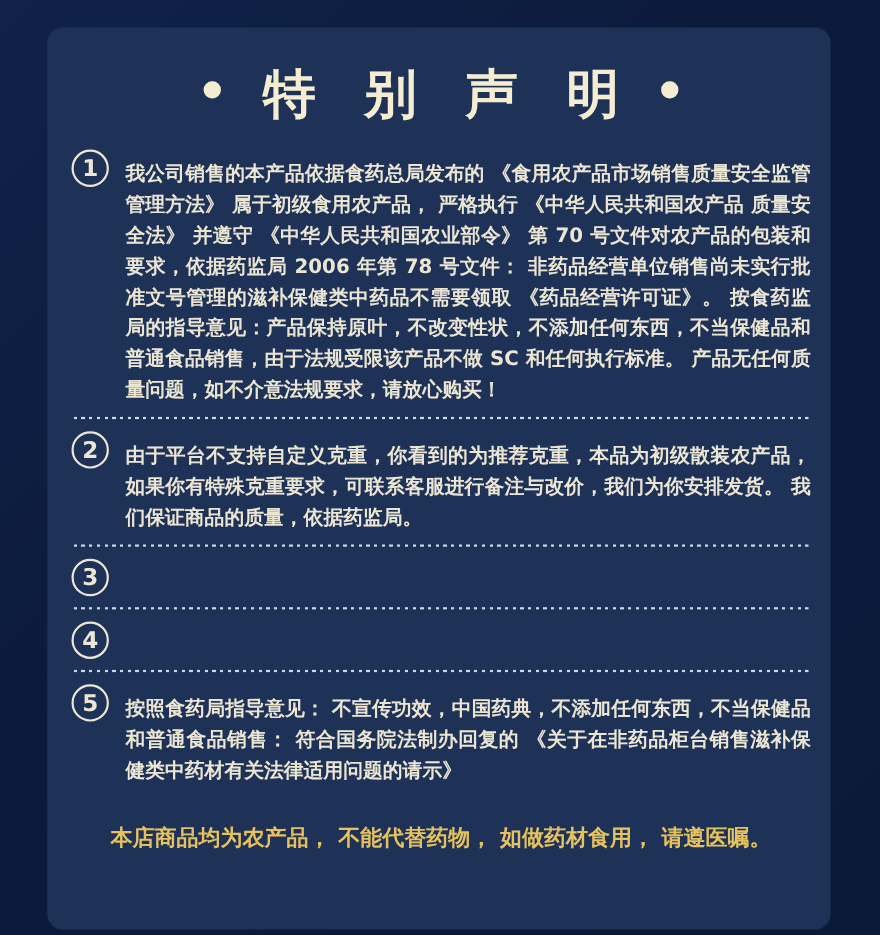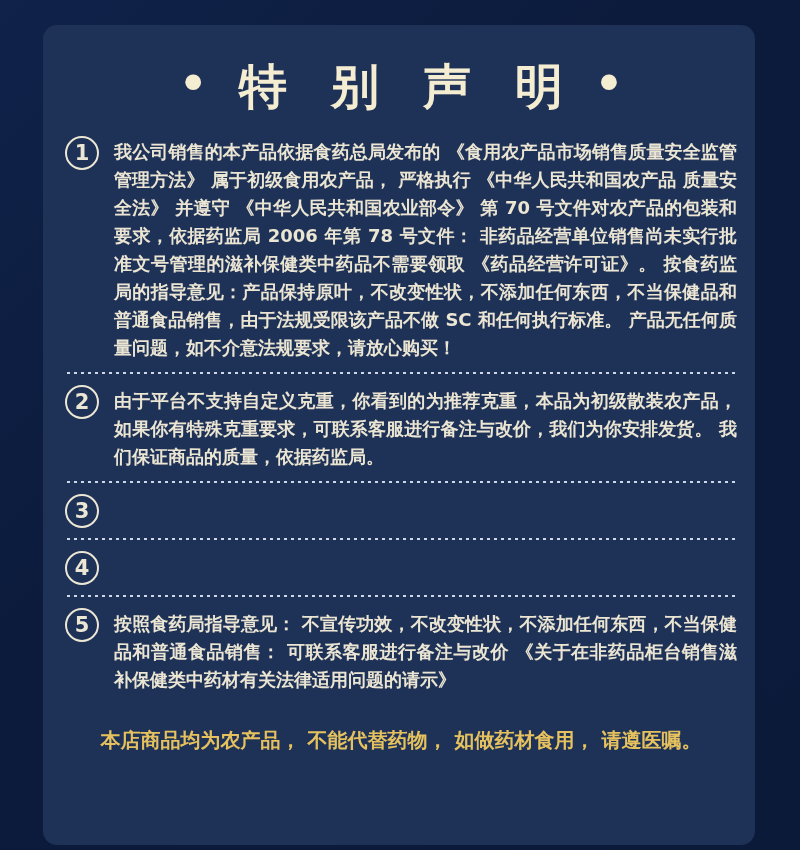--- a/index.html
+++ b/index.html
@@ -62,21 +62,21 @@
     color: #ece7d5;
     font-size: 21px;
     font-weight: bold;
     display: flex;
     align-items: center;
     justify-content: center;
     margin-top: 1px;
   }
   .item-text {
     flex: 1;
-    margin: 3px 0 0 15px;
+    margin: 10px 0 0 15px;
     color: #ebe5d3;
     font-size: 18px;
     line-height: 28px;
     font-weight: 600;
     text-align: justify;
     text-justify: inter-ideograph;
   }
   .sep {
     border: 0;
     height: 2px;
@@ -121,18 +121,18 @@
   </section>
   <hr class="sep">
 
   <section class="item">
     <span class="badge">4</span>
   </section>
   <hr class="sep">
 
   <section class="item">
     <span class="badge">5</span>
-    <p class="item-text">按照食药局指导意见： 不宣传功效，不改变性状，不添加任何东西，不当保健品和普通食品销售： 可联系客服进行备注与改价 《关于在非药品柜台销售滋补保健类中药材有关法律适用问题的请示》</p>
+    <p class="item-text">按照食药局指导意见： 不宣传功效，中国药典，不添加任何东西，不当保健品和普通食品销售： 符合国务院法制办回复的 《关于在非药品柜台销售滋补保健类中药材有关法律适用问题的请示》</p>
   </section>
 
   <p class="footer-note">本店商品均为农产品， 不能代替药物， 如做药材食用， 请遵医嘱。</p>
 
 </div>
 
 </body></html>

